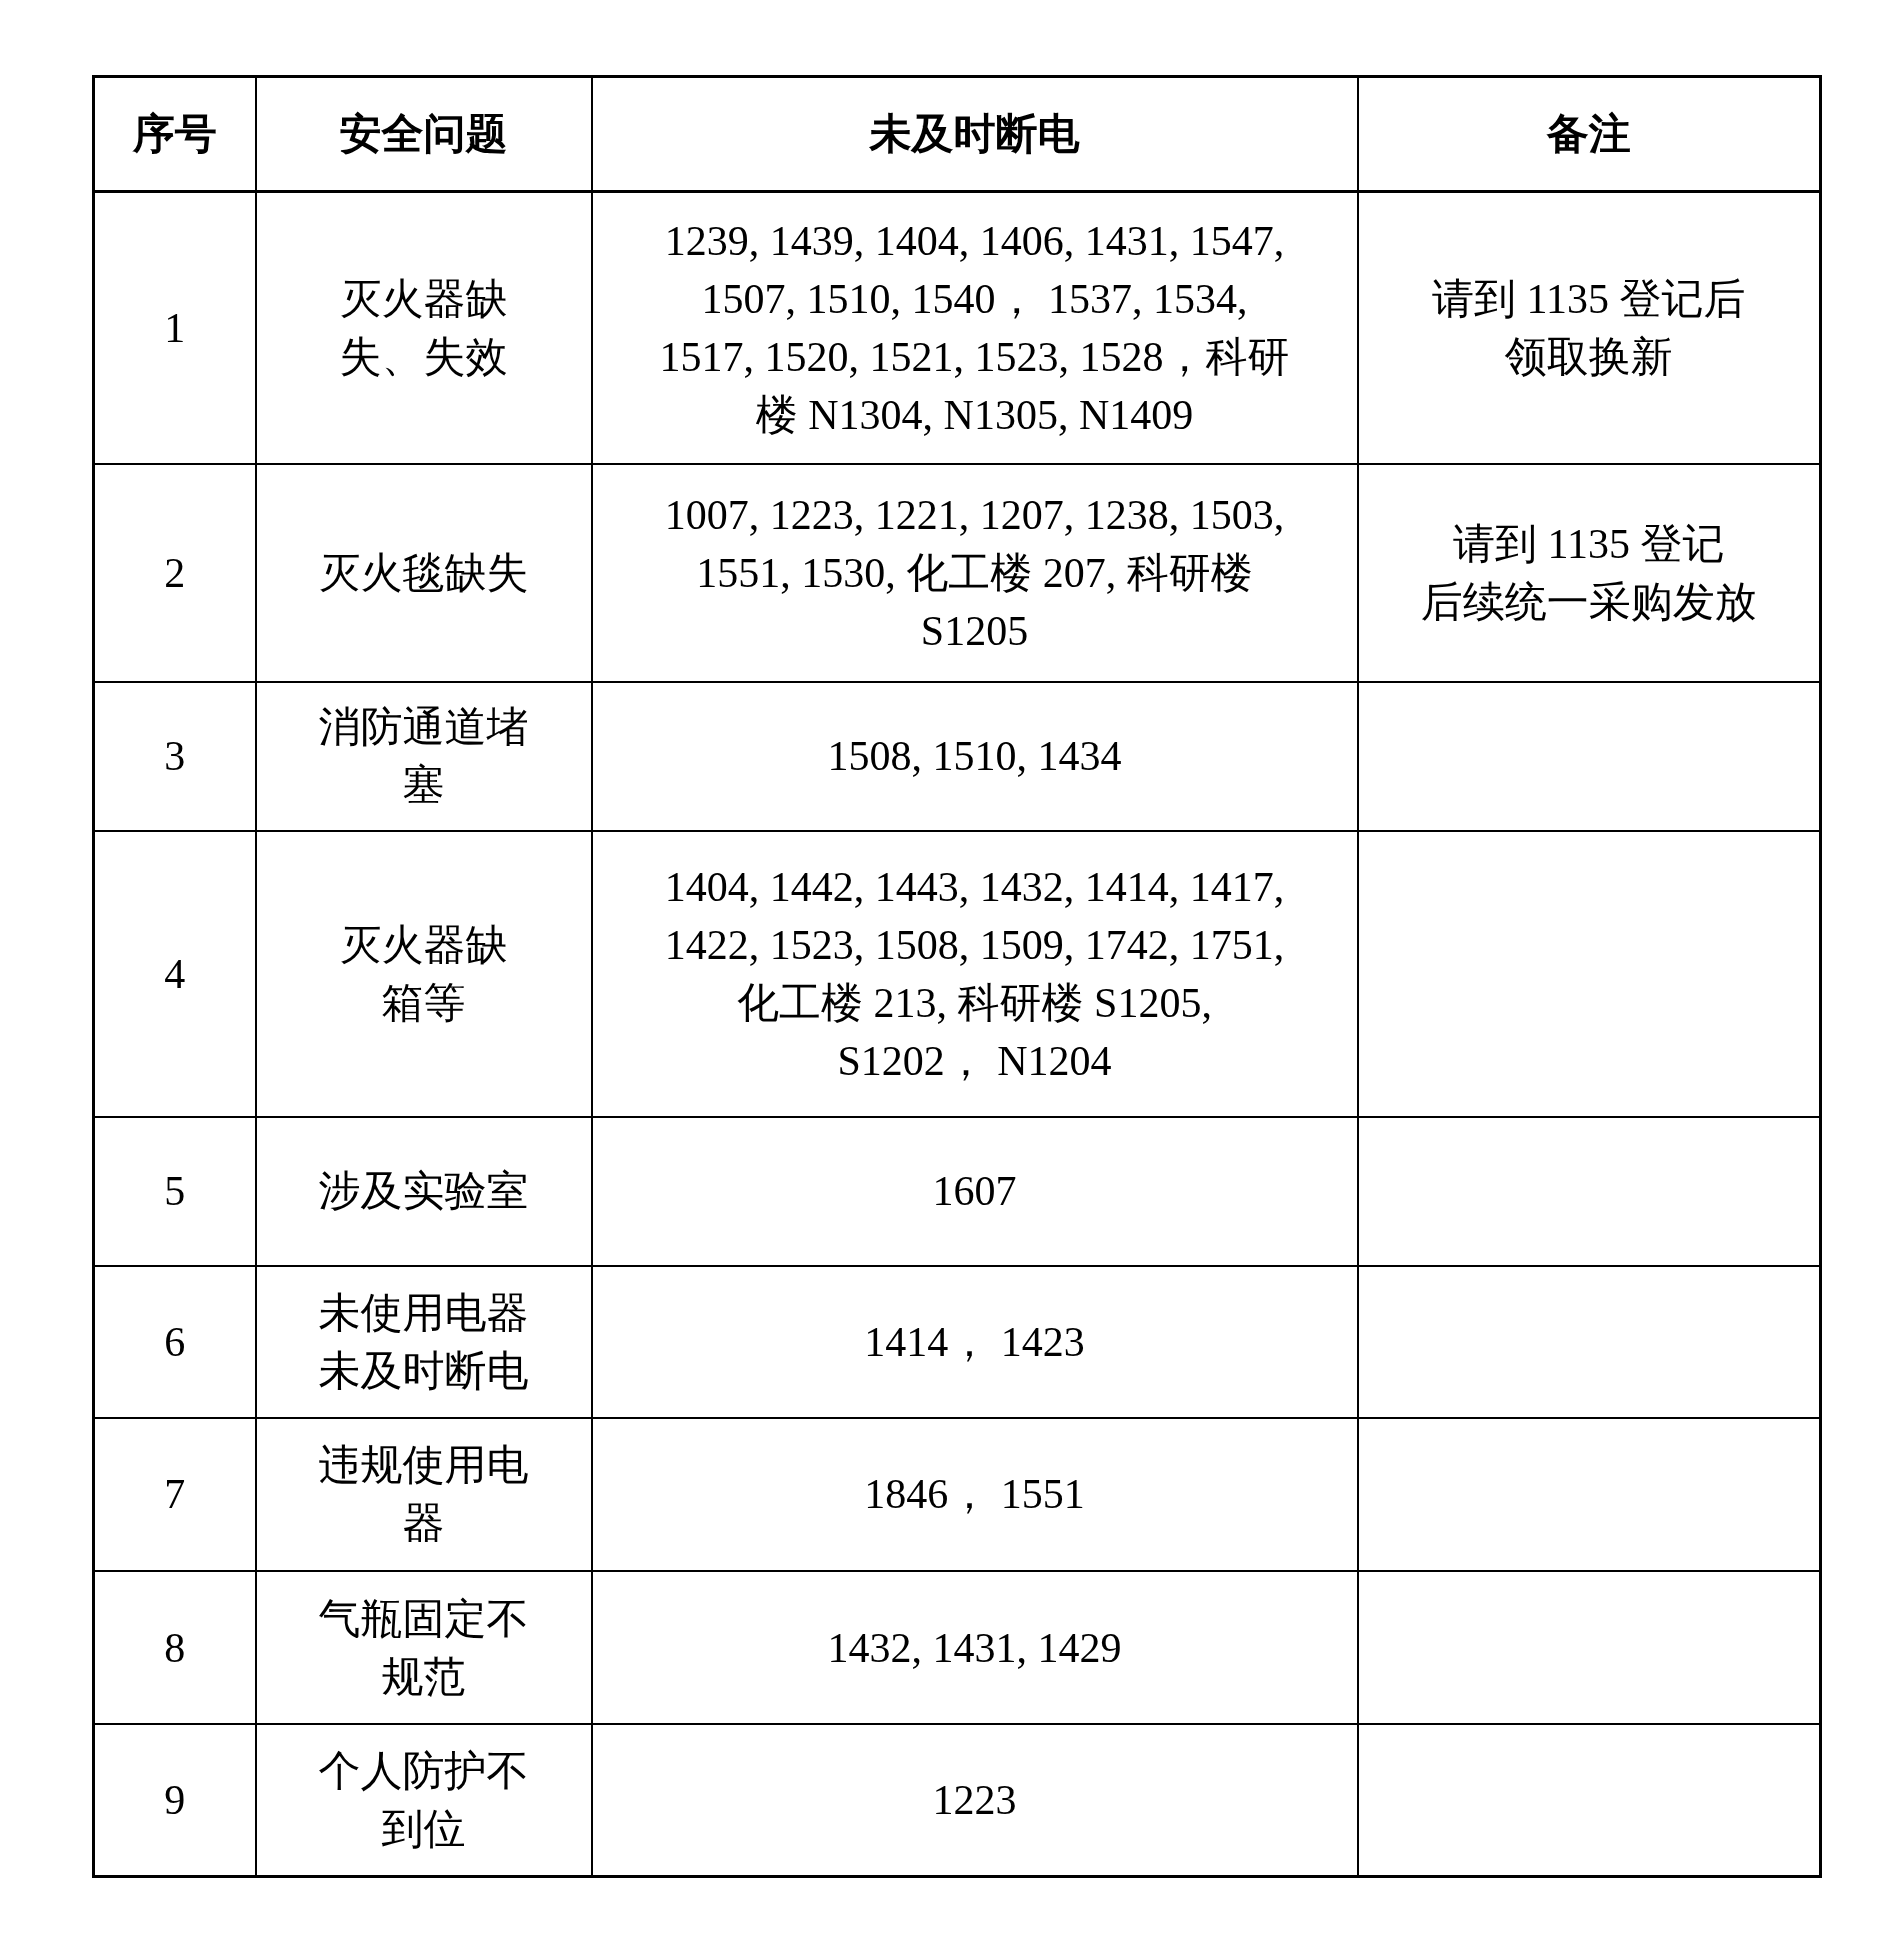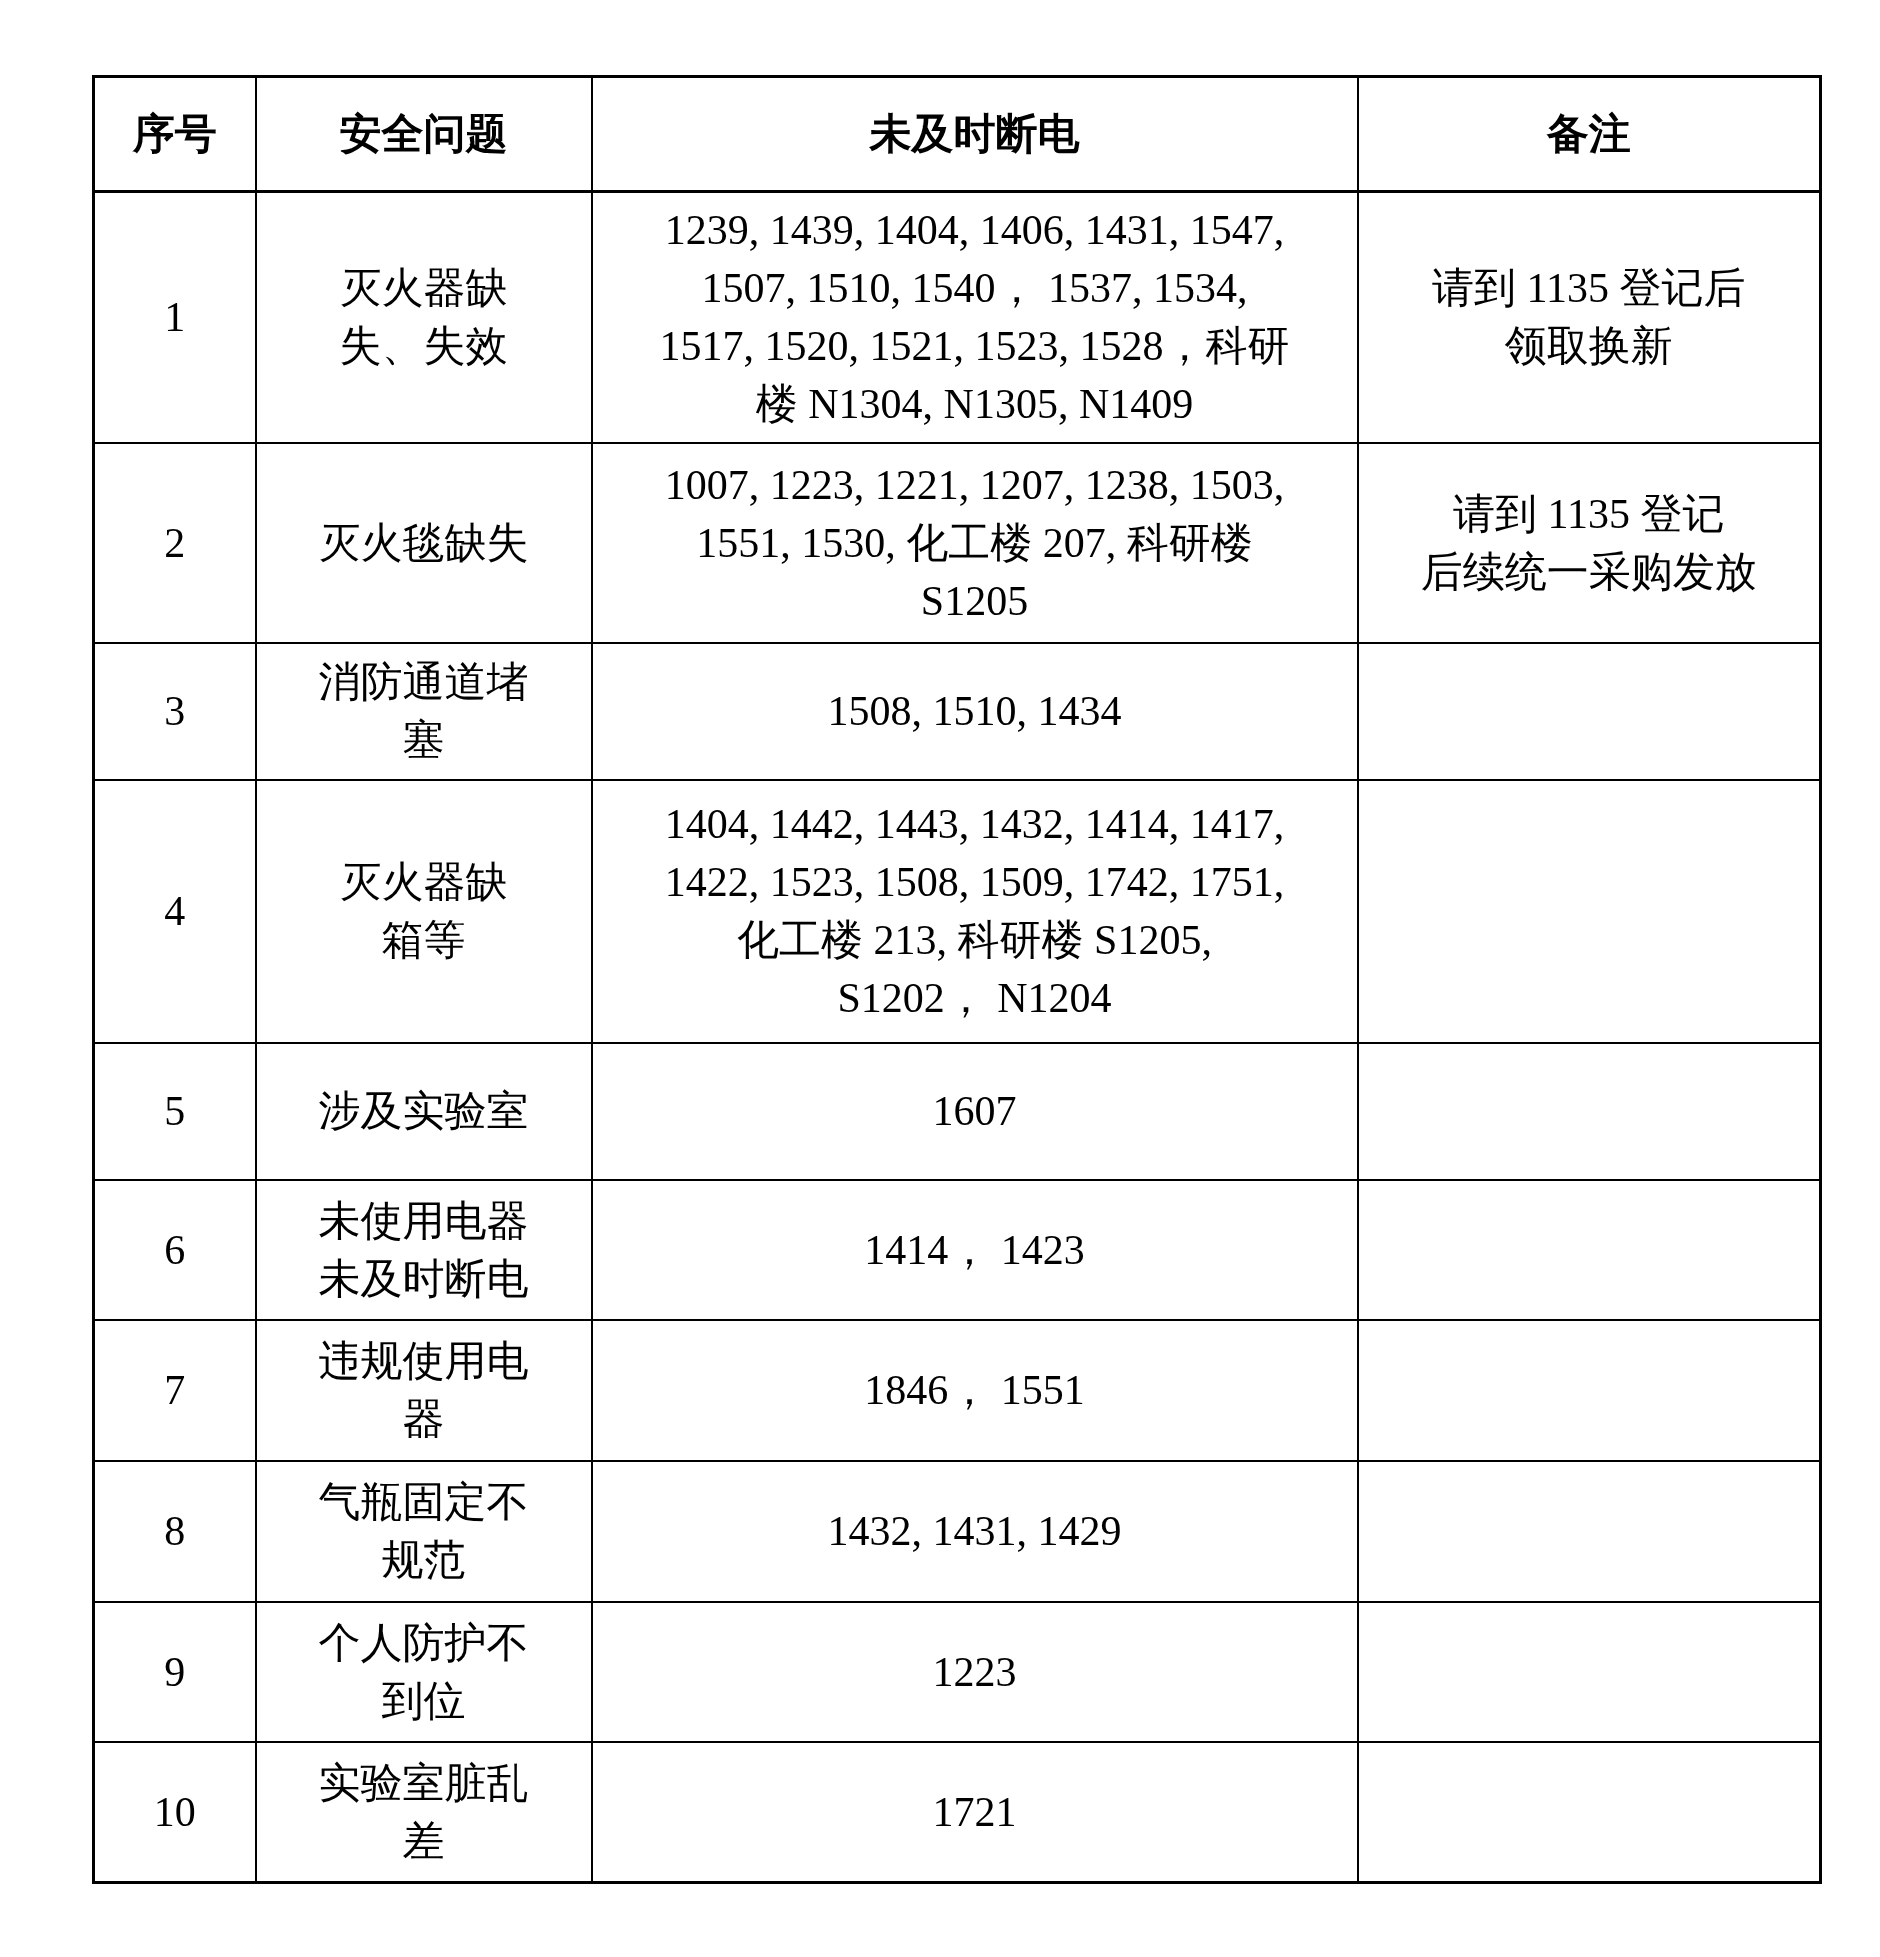--- a/index.html
+++ b/index.html
@@ -129,22 +129,15 @@
       <td>1432, 1431, 1429</td>
       <td></td>
     </tr>
     <tr style="height:140px;">
       <td>9</td>
       <td>个人防护不
 到位</td>
       <td>1223</td>
       <td></td>
     </tr>
-    <tr style="height:141px;">
-      <td>10</td>
-      <td>实验室脏乱
-差</td>
-      <td>1721</td>
-      <td></td>
-    </tr>
   </tbody>
 </table>
 
 
 </body></html>

